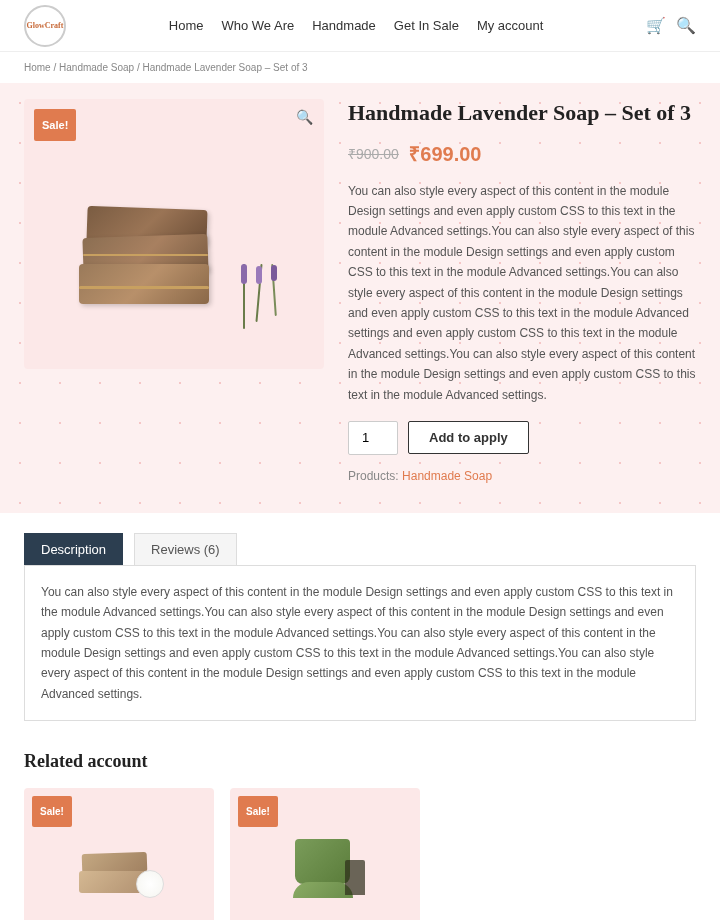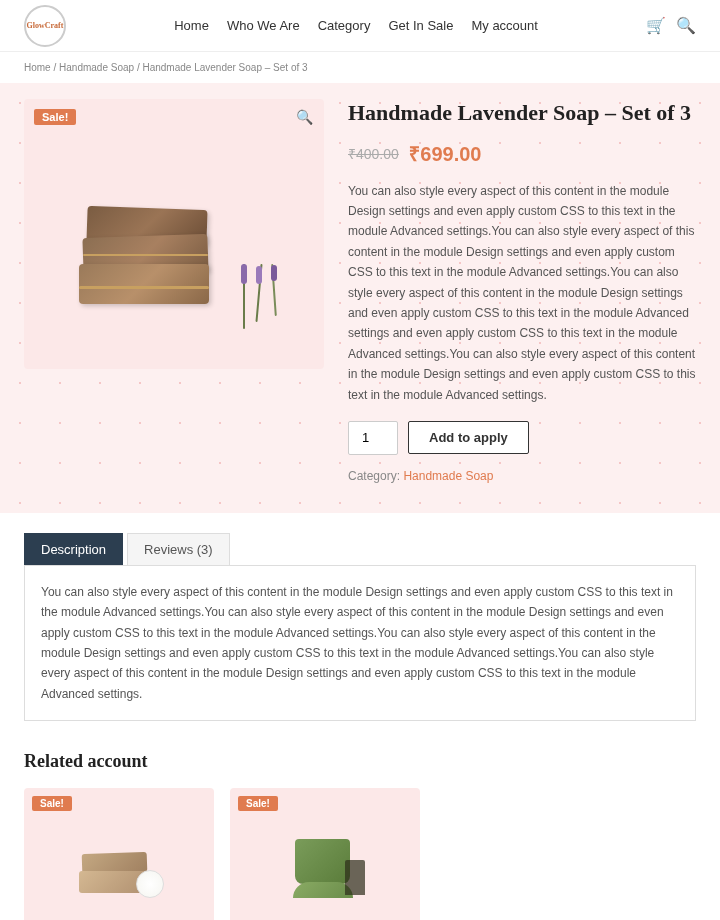--- a/index.html
+++ b/index.html
@@ -41,21 +41,21 @@
       display: flex; gap: 24px; align-items: flex-start;
     }
 
     
     .product-image-wrap {
       position: relative; flex: 0 0 auto; width: 300px;
     }
     .sale-badge {
       position: absolute; top: 10px; left: 10px;
       background: #e07b4f; color: #fff; font-size: 11px; font-weight: bold;
-      padding: 2px 8px; border-radius: 2px; z-index: 1; font-family: Arial, sans-serif;
+      padding: 10px 8px; border-radius: 2px; z-index: 1; font-family: Arial, sans-serif;
     }
     .search-icon-wrap {
       position: absolute; top: 10px; right: 10px; cursor: pointer; font-size: 14px; color: #555;
     }
     .product-image-box {
       background: #fce8e8; border-radius: 4px; width: 300px; height: 270px;
       display: flex; align-items: center; justify-content: center; overflow: hidden;
     }
 
     
@@ -80,21 +80,21 @@
       background: #fff; border: 1px solid #333; color: #333;
       padding: 8px 20px; font-size: 13px; cursor: pointer; border-radius: 2px;
       font-family: Arial, sans-serif; font-weight: bold;
       transition: background 0.2s;
     }
     .category-line { font-size: 12px; color: #888; font-family: Arial, sans-serif; }
     .category-line a { color: #e07b4f; text-decoration: none; }
 
     
     .tabs-section { padding: 20px 24px 10px; background: #fff; }
-    .tabs-nav { display: flex; gap: 4px; border-bottom: 1px solid #ddd; margin-bottom: 0; }
+    .tabs-nav { display: flex; gap: 11px; border-bottom: 1px solid #ddd; margin-bottom: 0; }
     .tab-item {
       padding: 8px 16px; font-size: 13px; cursor: pointer;
       font-family: Arial, sans-serif; border: 1px solid #ddd;
       border-bottom: none; background: #f5f5f5; color: #555;
     }
     .tab-item.active {
       background: #2c3e50; color: #fff; border-color: #2c3e50;
     }
     .tab-content {
       border: 1px solid #ddd; border-top: none; padding: 16px;
@@ -123,21 +123,21 @@
 </head>
 <body>
 
 <header class="header">
   <div class="logo-circle">
     <span style="font-size:8px; font-weight:bold; color:#c86b3a;">GlowCraft</span>
   </div>
   <nav class="nav">
     <a href="#">Home</a>
     <a href="#">Who We Are</a>
-    <a href="#">Category</a>
+    <a href="#">Handmade</a>
     <a href="#">Get In Sale</a>
     <a href="#">My account</a>
   </nav>
   <div class="nav-icons">
     <span>🛒</span>
     <span>🔍</span>
   </div>
 </header>
 
 <div class="breadcrumb">
@@ -181,41 +181,41 @@
               <div style="width:6px; height:16px; background:#7a5a9a; border-radius:3px; position:absolute; top:1px; left:2px;"></div>
             </div>
           </div>
         </div>
       </div>
     </div>
 
     <div class="product-info">
       <h1 class="product-title">Handmade Lavender Soap – Set of 3</h1>
       <div class="price-wrap">
-        <span class="original-price">₹400.00</span>
+        <span class="original-price">₹900.00</span>
         <span class="sale-price">₹699.00</span>
       </div>
       <p class="product-desc">You can also style every aspect of this content in the module Design settings and even apply custom CSS to this text in the module Advanced settings.You can also style every aspect of this content in the module Design settings and even apply custom CSS to this text in the module Advanced settings.You can also style every aspect of this content in the module Design settings and even apply custom CSS to this text in the module Advanced settings and even apply custom CSS to this text in the module Advanced settings.You can also style every aspect of this content in the module Design settings and even apply custom CSS to this text in the module Advanced settings.</p>
       <div class="add-to-cart-row">
         <input type="number" class="qty-input" value="1" min="1" style="">
         <button class="add-to-cart-btn">Add to apply</button>
       </div>
       <p class="category-line">
-        <span>Category:</span>
+        <span>Products:</span>
         <a href="#">Handmade Soap</a>
       </p>
     </div>
 
   </div>
 </div>
 
 <div class="tabs-section">
   <div class="tabs-nav">
     <div class="tab-item active">Description</div>
-    <div class="tab-item">Reviews (3)</div>
+    <div class="tab-item">Reviews (6)</div>
   </div>
   <div class="tab-content">You can also style every aspect of this content in the module Design settings and even apply custom CSS to this text in the module Advanced settings.You can also style every aspect of this content in the module Design settings and even apply custom CSS to this text in the module Advanced settings.You can also style every aspect of this content in the module Design settings and even apply custom CSS to this text in the module Advanced settings.You can also style every aspect of this content in the module Design settings and even apply custom CSS to this text in the module Advanced settings.</div>
 </div>
 
 <div class="related-section">
   <h2 class="section-title">Related account</h2>
   <div class="products-grid">
 
     <div class="product-card">
       <div class="product-card-img">

